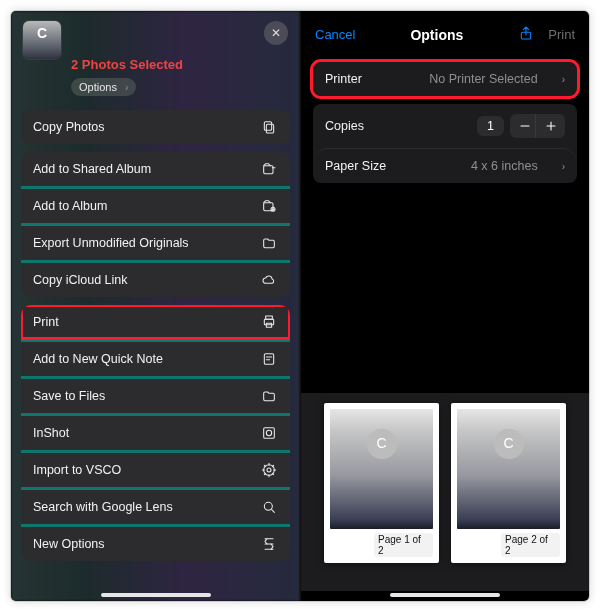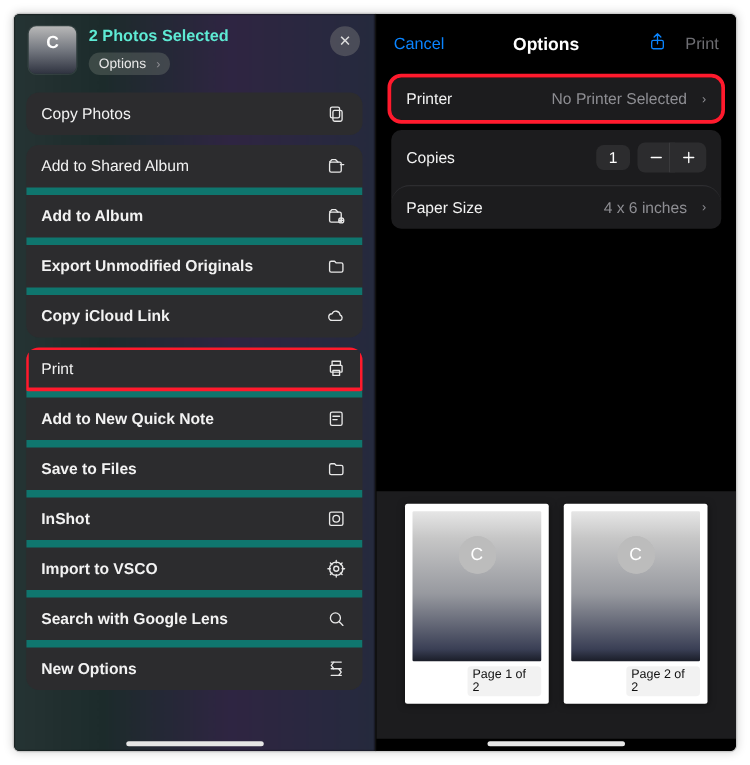--- a/index.html
+++ b/index.html
@@ -44,21 +44,21 @@
   }
   .thumb {
     width: 38px; height: 38px;
     border-radius: 6px;
     background: linear-gradient(180deg,#b8b8b8 0%,#747880 50%,#2f3340 100%);
     display: flex; align-items:flex-start; justify-content:center;
     color:#fff; font-size:14px; font-weight:600; padding-top:4px;
     box-shadow: 0 0 0 1px rgba(255,255,255,.08);
   }
   .header-text { flex:1; }
-  .title { font-size: 13px; font-weight: 600; color:#5eead4; }
+  .title { font-size: 13px; font-weight: 600; color:#ef4444;margin-top:36px; }
   .options-pill {
     display:inline-flex; align-items:center; gap:4px;
     margin-top:6px;
     background: rgba(120,130,120,.35);
     color: #e8e8e8;
     font-size: 11px;
     padding: 3px 8px;
     border-radius: 11px;
   }
   .close-btn {
@@ -77,21 +77,21 @@
     border-radius: 10px;
     margin-bottom: 8px;
     overflow: hidden;
   }
   .row {
     display:flex; align-items:center; justify-content:space-between;
     padding: 9px 12px;
     color: #f2f2f2;
     font-size: 12.5px;
   }
-  .row + .row { border-top: 6px solid #0f766e; font-weight: bold; }
+  .row + .row { border-top: 3px solid #0f766e; }
   .row .ic { width:18px; display:flex; justify-content:center; color:#e8e8e8; }
   .row.hl { outline: 3px solid #ff1a2d; outline-offset: -2px; border-radius: 2px; }
   .chev { font-size: 10px; color:#8e8e93; margin-left:4px; }
 
   
   svg { width: 16px; height: 16px; stroke: currentColor; fill:none; stroke-width:1.6; stroke-linecap:round; stroke-linejoin:round; }
 
   .home-ind {
     position:absolute; bottom:4px; left:50%; transform:translateX(-50%);
     width: 110px; height:4px; border-radius:2px; background:#e6e6e6;
@@ -115,21 +115,21 @@
     padding: 0;
   }
   .prow {
     display:flex; align-items:center; justify-content:space-between;
     padding: 10px 12px;
     font-size: 12.5px;
     color:#f2f2f2;
     border-radius:15px;
   }
   .prow + .prow { border-top: 1px solid #2d2d30; }
-  .prow .value { color:#8e8e93; display:flex; align-items:center; gap:8px; }
+  .prow .value { color:#8e8e93; display:flex; align-items:center; gap:20px; }
   .card.hl { outline: 3px solid #ff1a2d; }
 
   .stepper {
     display:flex; align-items:center; gap:6px;
   }
   .stepbox {
     background:#2c2c2e; color:#fff; border-radius:6px;
     padding: 3px 10px; font-size:12.5px;
   }
   .stepbtn {

